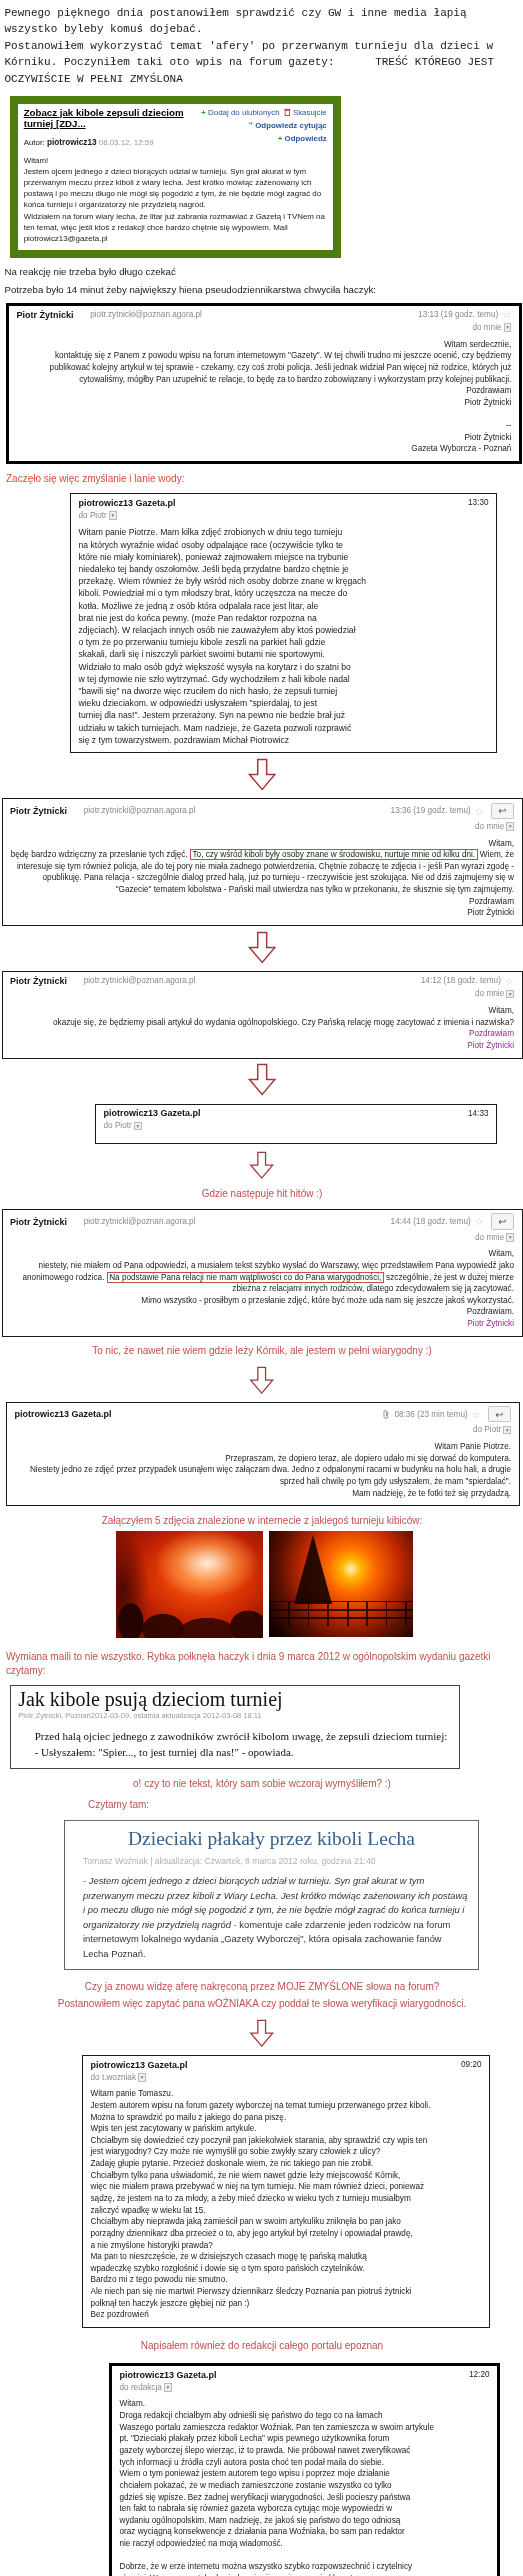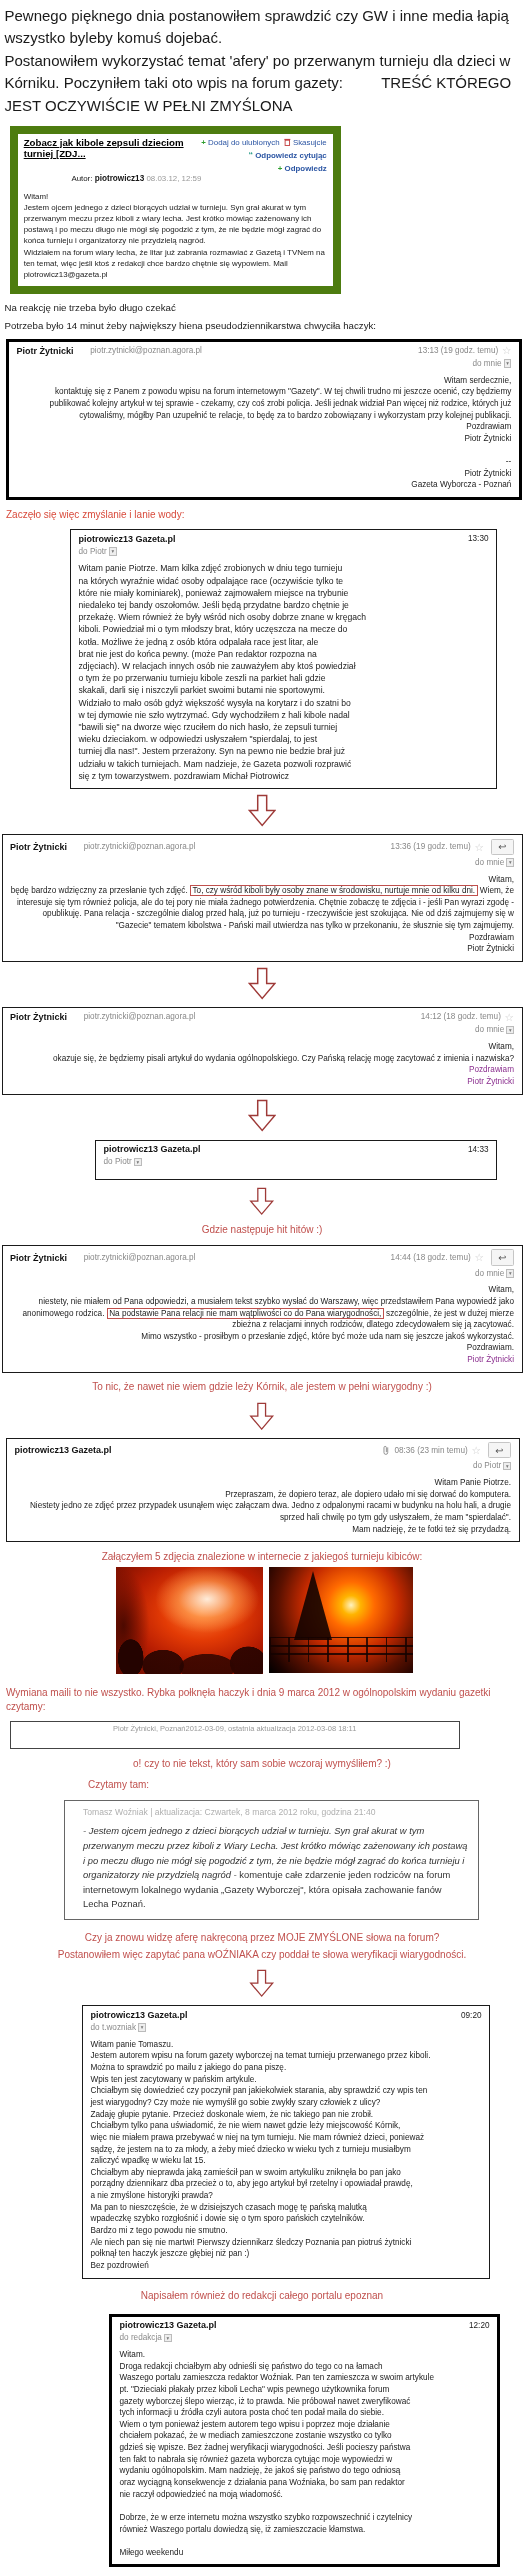--- a/index.html
+++ b/index.html
@@ -1,33 +1,33 @@
 <!DOCTYPE html>
 <html lang="pl" style="font-size:12px"><head>
 <meta charset="utf-8">
 <style>
   html,body{margin:0;padding:0;background:#fff;}
   body{width:524px;font-family:"Liberation Sans",sans-serif;color:#151515;}
 
-  .intro{font-size:15px;line-height:1.5;margin:4.5px 4.5px 9px 4.5px;color:#1a1a1a;}
+  .intro{font-size:11px;line-height:1.5;margin:4.5px 4.5px 9px 4.5px;color:#1a1a1a;font-family:Liberation Mono, monospace;}
   .intro .caps{margin-left:34px;}
   .blacknote{font-size:9.7px;color:#1a1a1a;margin:7.5px 4.5px;}
 
   .note{color:#c0504d;font-size:10px;line-height:1.4;margin:7.5px 6px;}
   .note.center{text-align:center;}
   .note.bright{color:#d84a3b;}
   .note .indent{display:block;margin-left:82px;margin-top:1.5px;}
 
   .arrowwrap{text-align:center;margin:4.5px 0;}
 
   
   .forum{border:8px solid #4d7c0f;background:#fff;margin:3px 0 0 9.7px;width:303px;padding:3px 6px 6px 6px;}
   .fhead{display:flex;justify-content:space-between;}
   .ftitle{font-weight:bold;font-size:9.7px;text-decoration:underline;color:#000;}
-  .fauthor{font-size:7.9px;margin-top:15px;text-align:right;}
+  .fauthor{font-size:7.9px;margin-top:9px;}
   .fauthor b{font-size:8.2px;}
   .fauthor .date{color:#999;}
   .flinks{text-align:right;font-size:7.9px;line-height:1.55;white-space:nowrap;}
   .flinks a{color:#2b55a3;text-decoration:none;}
   .flinks .bold a{font-weight:bold;}
   .plus{color:#2e9e2e;font-weight:bold;}
   .quoteglyph{color:#2e9e8a;font-weight:bold;font-size:9px;}
   .fbody{font-size:7.9px;line-height:1.42;margin-top:7.5px;color:#222;}
 
   
@@ -44,21 +44,21 @@
   .ddbtn{display:inline-block;border:0.7px solid #bbb;background:#eee;color:#777;font-size:5.2px;padding:0 1.5px;line-height:6.7px;vertical-align:0.7px;margin-left:2.2px;}
   .ebody{line-height:1.42;color:#222;}
   .pre{white-space:pre-line;}
   .hl{border:0.7px solid #c0504d;padding:0 1.5px;}
   .purple{color:#8b2f8f;}
   .wide{margin:0 1.5px;text-align:right;}
 
   
   .art1{border:0.7px solid #444;margin:4.5px 0 0 9.7px;width:433px;padding:1.5px 7.5px 7.5px 7.5px;background:#fff;}
   .art1 h1{font-family:"Liberation Serif",serif;font-weight:normal;font-size:20px;margin:0;color:#111;}
-  .art1 .byrow{display:flex;justify-content:center;font-size:7.5px;color:#9a9a9a;margin:0.7px 0 7.5px 0;}
+  .art1 .byrow{display:flex;justify-content:flex-start;font-size:7.5px;color:#9a9a9a;margin:0.7px 0 7.5px 0;}
   .art1 .abody{font-family:"Liberation Serif",serif;font-size:11px;line-height:1.5;margin-left:16.5px;color:#111;white-space:pre-line;}
 
   .art2{border:0.7px solid #666;margin:6px 0 0 64px;width:395px;padding:6px 9px 7.5px 9px;background:#fff;}
   .art2 h1{font-family:"Liberation Serif",serif;font-weight:normal;font-size:19.5px;color:#34618c;text-align:center;margin:1.5px 0 6px 0;}
   .art2 .byline{color:#b0b0b0;font-size:8.6px;margin:0 0 7.5px 9px;}
   .art2 .abody{font-size:9.4px;line-height:1.55;color:#333;margin-left:9px;}
   .art2 .abody .it{font-style:italic;}
 
   
   .photos{display:flex;gap:6px;margin:3px 0 0 116px;}
@@ -294,33 +294,37 @@
 <div class="note center" style="margin-bottom:3px;">Załączyłem 5 zdjęcia znalezione w internecie z jakiegoś turnieju kibiców:</div>
 
 <div class="photos">
   <div class="photo photo1"></div>
   <div class="photo photo2"></div>
 </div>
 
 <div class="note" style="margin-top:12px;">Wymiana maili to nie wszystko. Rybka połknęła haczyk i dnia 9 marca 2012 w ogólnopolskim wydaniu gazetki czytamy:</div>
 
 <div class="art1">
+  <h1>Jak kibole psują dzieciom turniej</h1>
   <div class="byrow">
     <span>Piotr Żytnicki, Poznań</span>
     <span>2012-03-09, ostatnia aktualizacja 2012-03-08 18:11</span>
   </div>
+  <div class="abody">Przed halą ojciec jednego z zawodników zwrócił kibolom uwagę, że zepsuli dzieciom turniej:
+- Usłyszałem: "Spier..., to jest turniej dla nas!" - opowiada.</div>
 </div>
 
 <div class="note center">o! czy to nie tekst, który sam sobie wczoraj wymyśliłem? :)</div>
 
 <div class="note" style="margin-top:3px;">
   <span class="indent">Czytamy tam:</span>
 </div>
 
 <div class="art2">
+  <h1>Dzieciaki płakały przez kiboli Lecha</h1>
   <div class="byline">Tomasz Woźniak | aktualizacja: Czwartek, 8 marca 2012 roku, godzina 21:40</div>
   <div class="abody">
     <span class="it">- Jestem ojcem jednego z dzieci biorących udział w turnieju. Syn grał akurat w tym przerwanym meczu przez kiboli z Wiary Lecha. Jest krótko mówiąc zażenowany ich postawą i po meczu długo nie mógł się pogodzić z tym, że nie będzie mógł zagrać do końca turnieju i organizatorzy nie przydzielą nagród -</span><span> komentuje całe zdarzenie jeden rodziców na forum internetowym lokalnego wydania „Gazety Wyborczej", która opisała zachowanie fanów Lecha Poznań.</span>
   </div>
 </div>
 
 <div class="note center" style="margin-top:10.5px;margin-bottom:3px;">Czy ja znowu widzę aferę nakręconą przez MOJE ZMYŚLONE słowa na forum?</div>
 <div class="note center" style="margin-top:0;">Postanowiłem więc zapytać pana wOŹNIAKA czy poddał te słowa weryfikacji wiarygodności.</div>
 
 <div class="arrowwrap">

